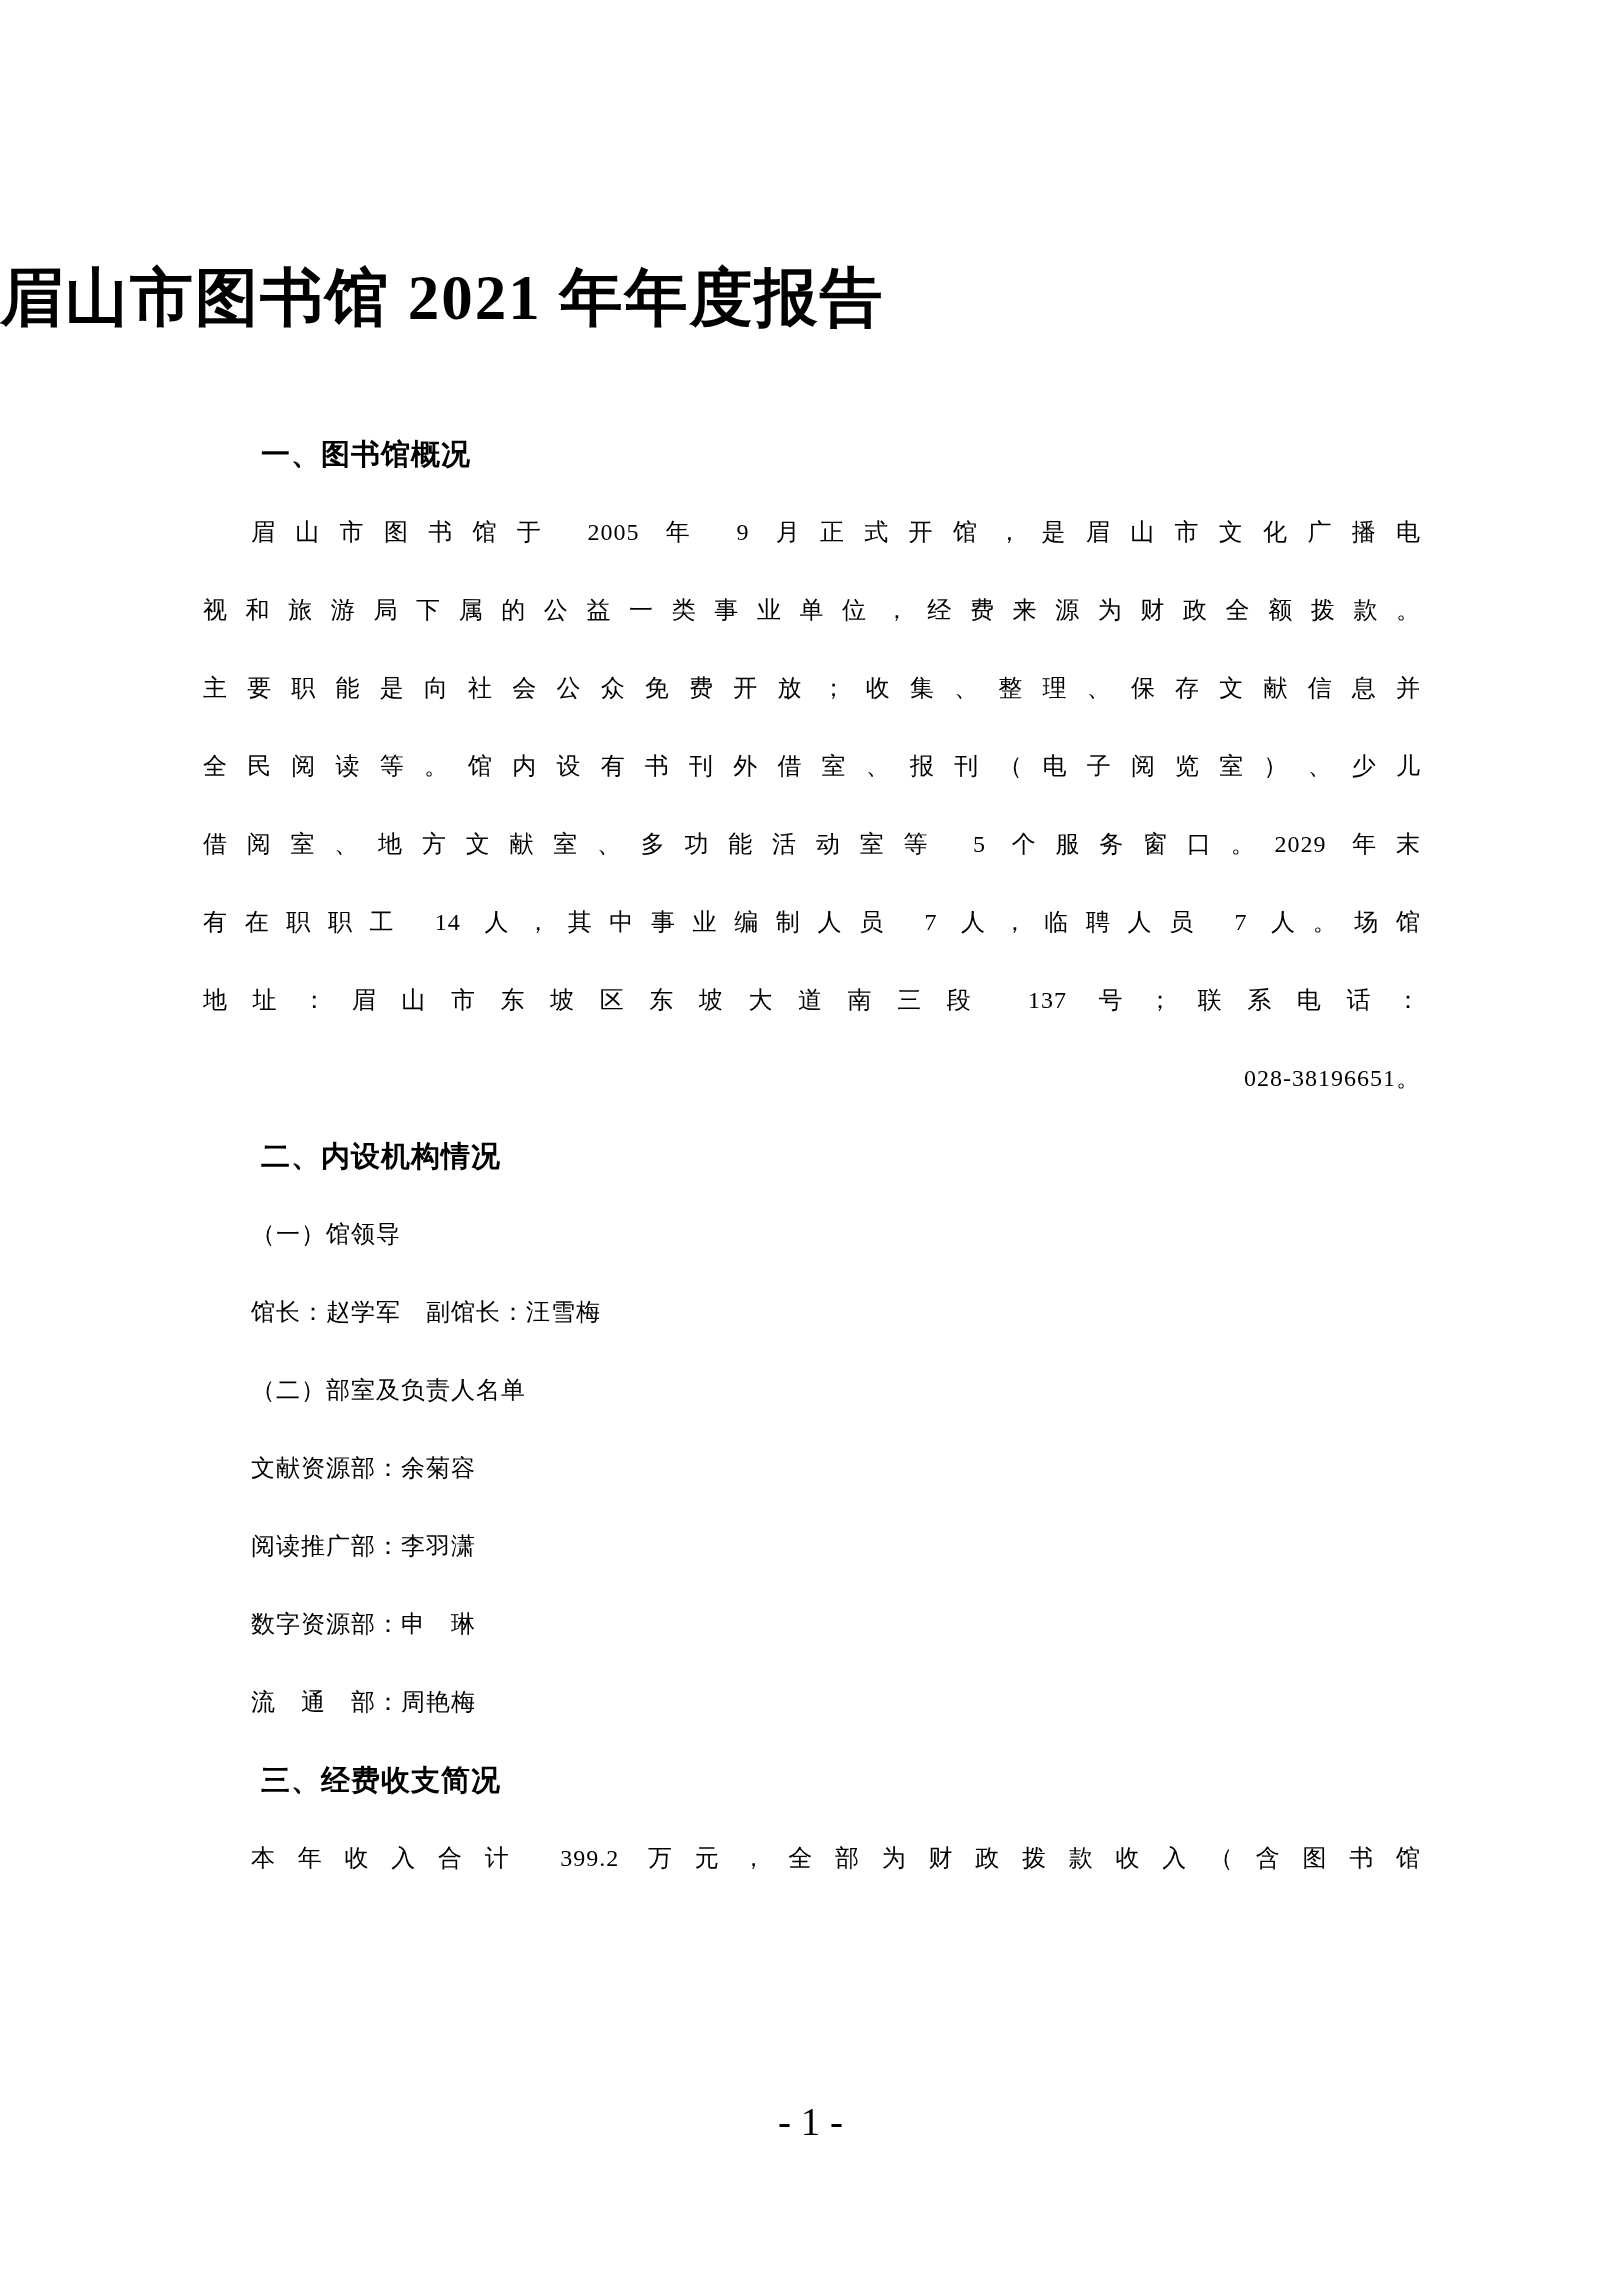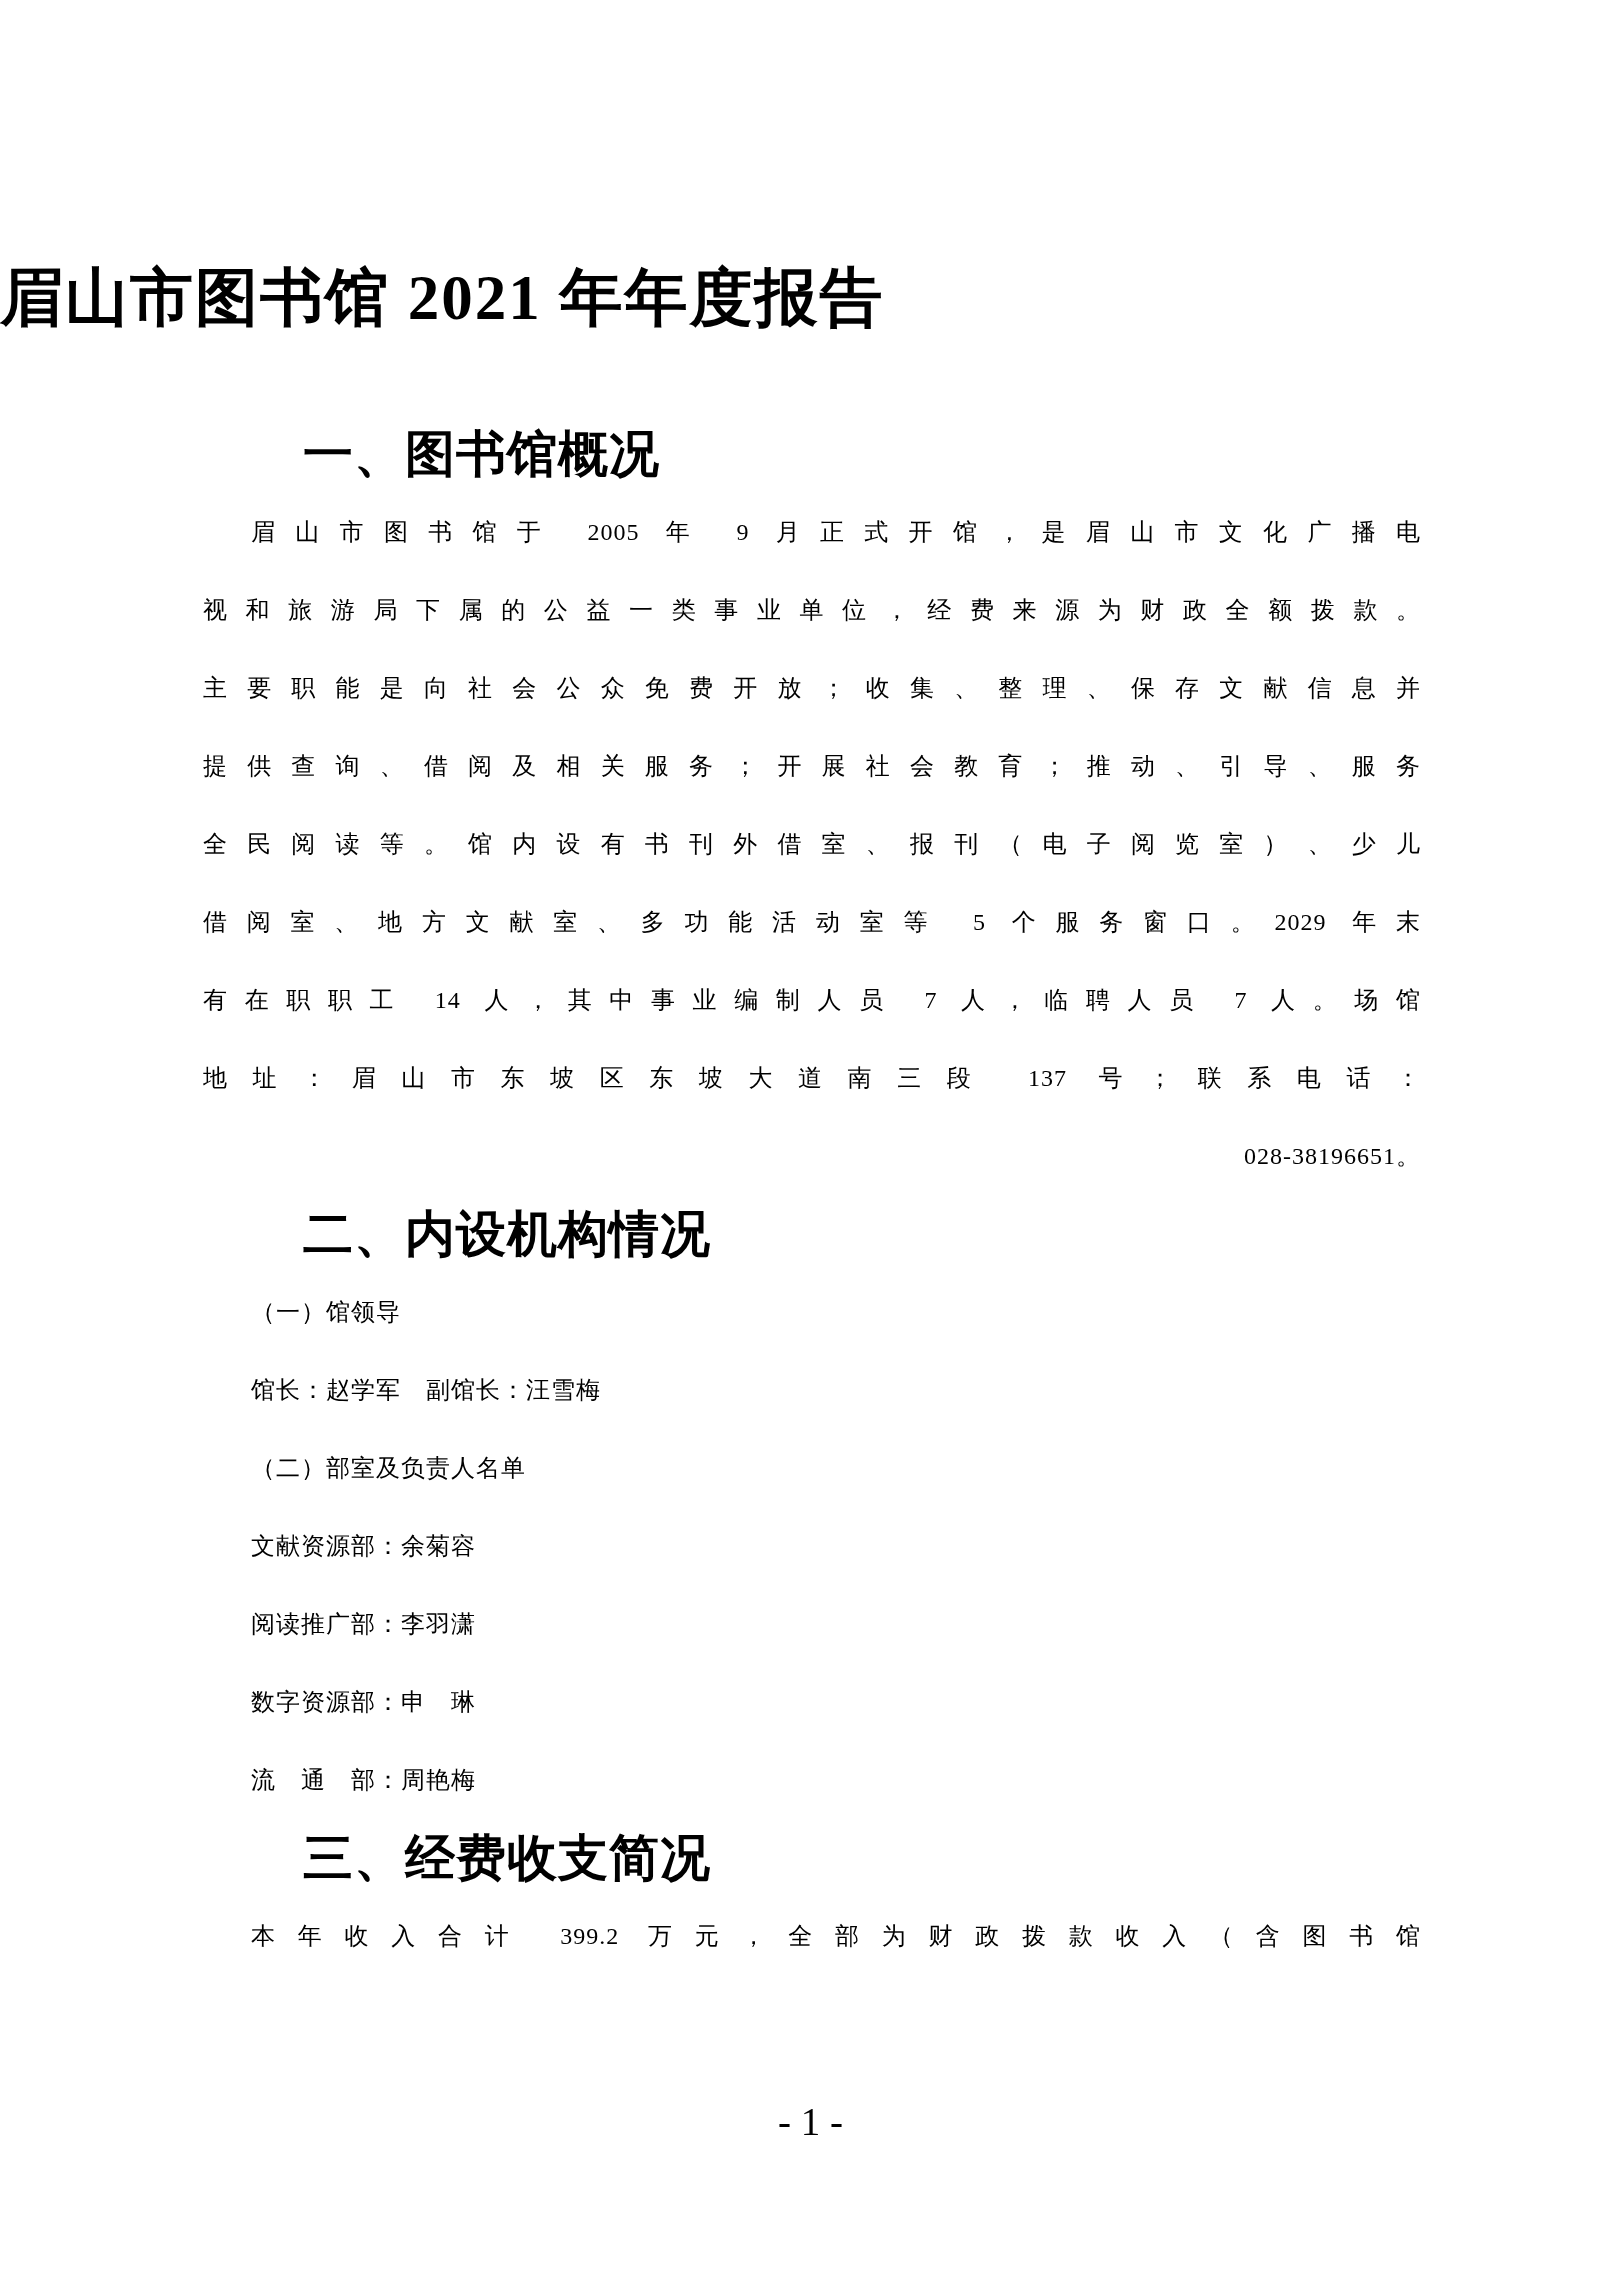--- a/index.html
+++ b/index.html
@@ -40,21 +40,21 @@
     height: 78px;
     line-height: 78px;
     font-size: 24px;
     letter-spacing: 1px;
     white-space: nowrap;
   }
   
   .line.h {
     font-family: "Liberation Sans", "DejaVu Sans", sans-serif;
     font-weight: 700;
-    font-size: 50px;
+    font-size: 29px;
     text-indent: 2em;
   }
   
   .line.pj {
     text-align: justify;
     text-align-last: justify;
     white-space: normal;
     overflow: hidden;
   }
   
@@ -79,21 +79,20 @@
 
 <div class="page">
 
   <h1 class="doc-title">眉山市图书馆 2021 年年度报告</h1>
 
   <div class="content">
     <div class="line h">一、图书馆概况</div>
     <div class="line pj pi">眉山市图书馆于 2005 年 9 月正式开馆，是眉山市文化广播电</div>
     <div class="line pj">视和旅游局下属的公益一类事业单位，经费来源为财政全额拨款。</div>
     <div class="line pj">主要职能是向社会公众免费开放；收集、整理、保存文献信息并</div>
-    <div class="line pj">提供查询、借阅及相关服务；开展社会教育；推动、引导、服务</div>
     <div class="line pj">全民阅读等。馆内设有书刊外借室、报刊（电子阅览室）、少儿</div>
     <div class="line pj">借阅室、地方文献室、多功能活动室等 5 个服务窗口。2029 年末</div>
     <div class="line pj">有在职职工 14 人，其中事业编制人员 7 人，临聘人员 7 人。场馆</div>
     <div class="line pj">地址：眉山市东坡区东坡大道南三段 137 号；联系电话：</div>
     <div class="line pl">028-38196651。</div>
     <div class="line h">二、内设机构情况</div>
     <div class="line sub">（一）馆领导</div>
     <div class="line sub">馆长：赵学军　副馆长：汪雪梅</div>
     <div class="line sub">（二）部室及负责人名单</div>
     <div class="line sub">文献资源部：余菊容</div>

